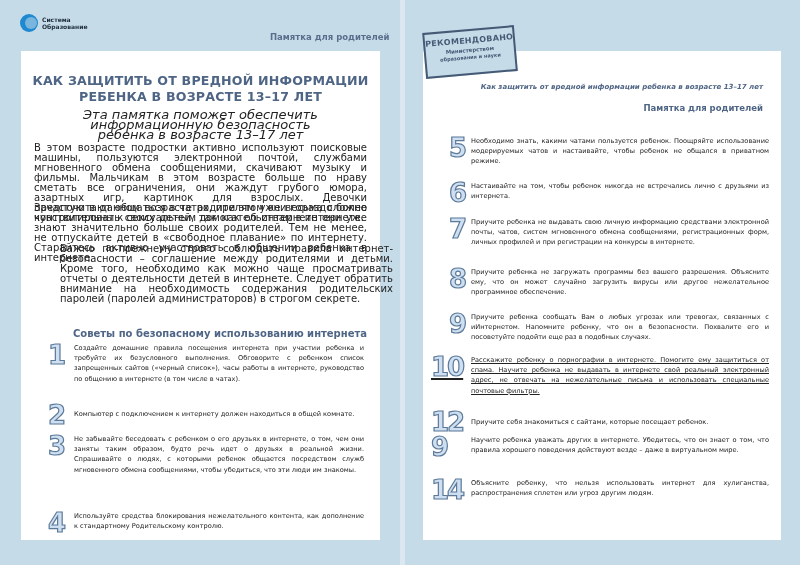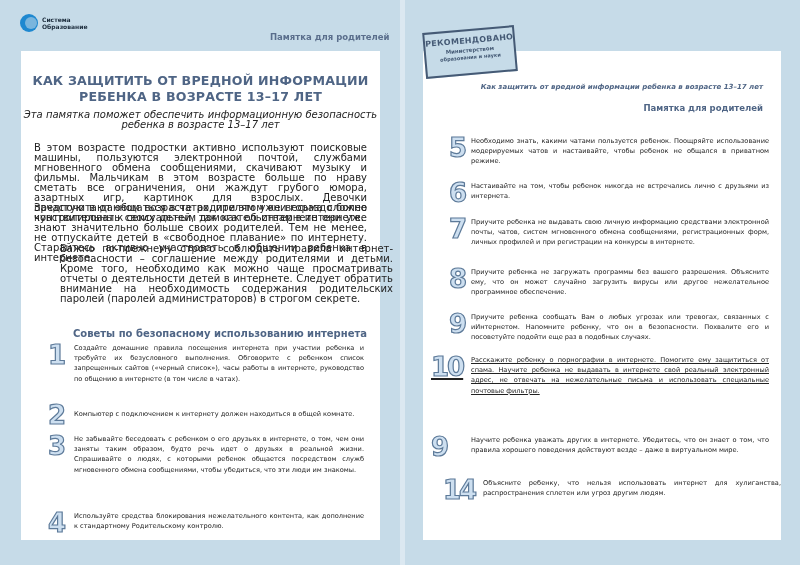--- a/index.html
+++ b/index.html
@@ -15,21 +15,21 @@
   .spine { position:absolute; left:400px; top:0; width:5px; height:565px; background:#dbe8f1; }
   .logo { position:absolute; left:20px; top:14px; display:flex; align-items:center; }
   .logo-mark { width:18px; height:18px; border-radius:50%; background:#1e88d0; position:relative; margin-right:4px; }
   .logo-mark::after { content:""; position:absolute; left:5px; top:3px; width:12px; height:12px; border-radius:50%; background:#c6dbe8; opacity:0.55; }
   .logo-text { font-size:6px; font-weight:bold; line-height:7px; color:#1c2c3c; }
   .hdr-note { position:absolute; font-size:8.5px; font-weight:bold; color:#5a6e8c; }
   .card { position:absolute; background:#fff; }
   .left .card { left:21px; top:51px; width:359px; height:489px; }
   .right .card { left:18px; top:51px; width:358px; height:489px; }
   .title { position:absolute; left:0; right:0; top:22px; text-align:center; font-size:12.6px; font-weight:bold; color:#4f6585; line-height:16px; letter-spacing:0.2px; }
-  .subtitle { position:absolute; left:0; right:0; top:59px; text-align:center; font-size:10px; font-style:italic; line-height:10px; color:#222; }
+  .subtitle { position:absolute; left:0; right:0; top:59px; text-align:center; font-size:13px; font-style:italic; line-height:10px; color:#222; }
   .body-text { position:absolute; left:13px; width:333px; font-size:10px; line-height:10px; text-align:justify; color:#222; }
   .section-title { position:absolute; left:52px; top:277px; font-size:10px; font-weight:bold; color:#4f6585; }
   .item { position:absolute; display:flex; }
   .num {
     font-family:"DejaVu Sans", sans-serif; font-weight:bold; font-size:26px; line-height:24px;
     color:#cddff0; -webkit-text-stroke:1.2px #5d7a99; letter-spacing:-2px;
   }
   .item-text { font-size:6.6px; line-height:10.2px; text-align:justify; color:#222; }
   .stamp {
     position:absolute; left:19px; top:29px; width:88px; height:42px;
@@ -113,25 +113,29 @@
       <div class="item-text" style="width:298px;">Приучите ребенка не загружать программы без вашего разрешения. Объясните ему, что он может случайно загрузить вирусы или другое нежелательное программное обеспечение.</div>
     </div>
     <div class="item" style="left:26px;top:261px;width:320px;">
       <div class="num" style="width:22px;">9</div>
       <div class="item-text" style="width:298px;">Приучите ребенка сообщать Вам о любых угрозах или тревогах, связанных с иИнтернетом. Напомните ребенку, что он в безопасности. Похвалите его и посоветуйте подойти еще раз в подобных случаях.</div>
     </div>
     <div class="item" style="left:8px;top:304px;width:338px;text-decoration:underline;">
       <div class="num" style="width:40px;">10</div>
       <div class="item-text" style="width:298px;">Расскажите ребенку о порнографии в интернете. Помогите ему защититься от спама. Научите ребенка не выдавать в интернете свой реальный электронный адрес, не отвечать на нежелательные письма и использовать специальные почтовые фильтры.</div>
     </div>
+    <div class="item" style="left:8px;top:359px;width:338px;">
+      <div class="num" style="width:40px;">12</div>
+      <div class="item-text" style="width:298px;padding-top:7px;">Приучите себя знакомиться с сайтами, которые посещает ребенок.</div>
+    </div>
     <div class="item" style="left:8px;top:384px;width:338px;">
       <div class="num" style="width:40px;">9</div>
       <div class="item-text" style="width:298px;">Научите ребенка уважать других в интернете. Убедитесь, что он знает о том, что правила хорошего поведения действуют везде – даже в виртуальном мире.</div>
     </div>
-    <div class="item" style="left:20px;top:427px;width:338px;">
+    <div class="item" style="left:8px;top:427px;width:338px;">
       <div class="num" style="width:40px;">14</div>
       <div class="item-text" style="width:298px;">Объясните ребенку, что нельзя использовать интернет для хулиганства, распространения сплетен или угроз другим людям.</div>
     </div>
   </div>
 
   <div class="stamp">
     <div class="s1">РЕКОМЕНДОВАНО</div>
     <div class="s2">Министерством</div>
     <div class="s3">образования и науки</div>
   </div>

